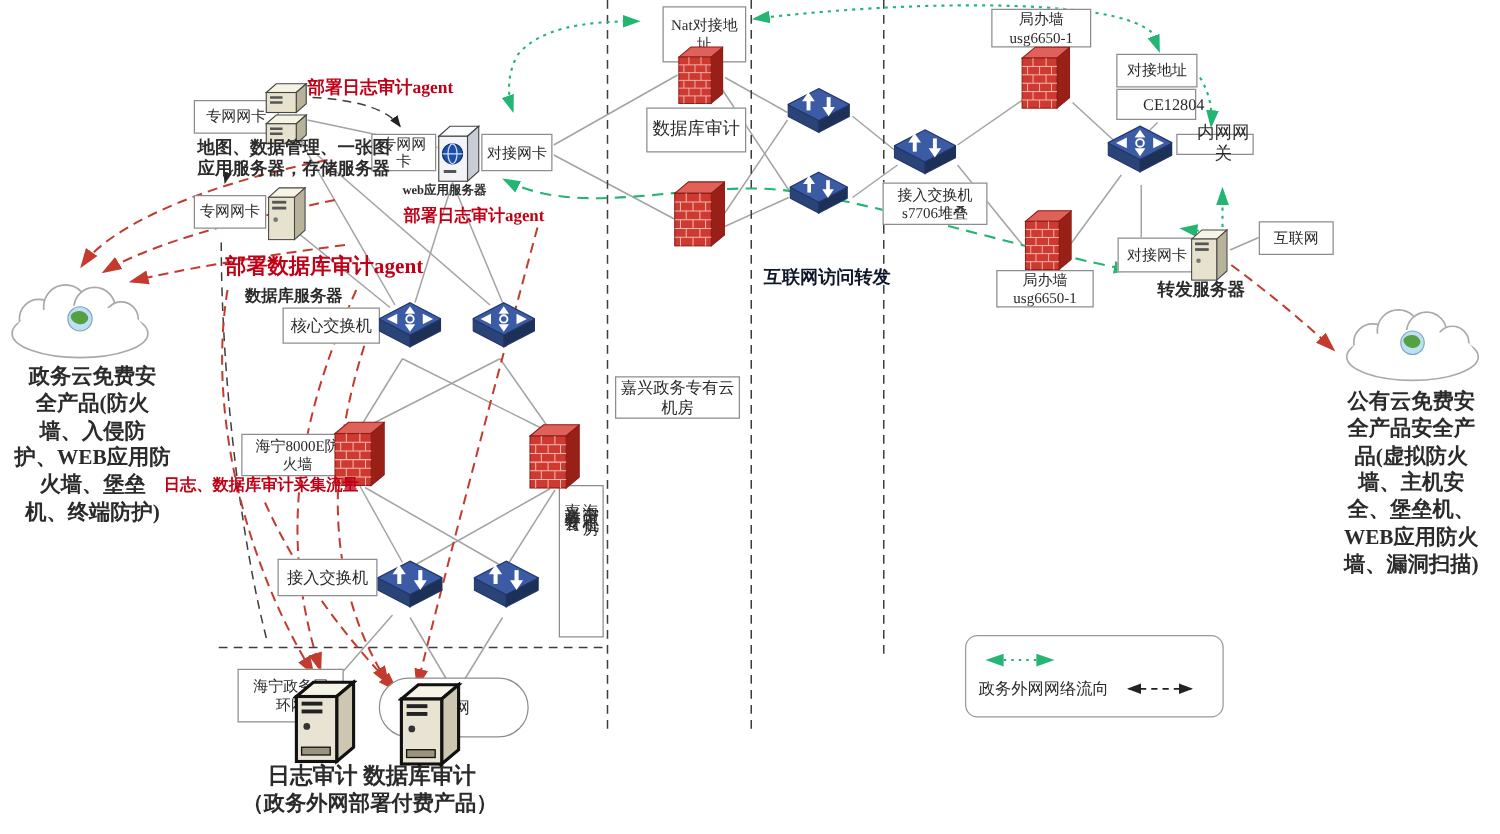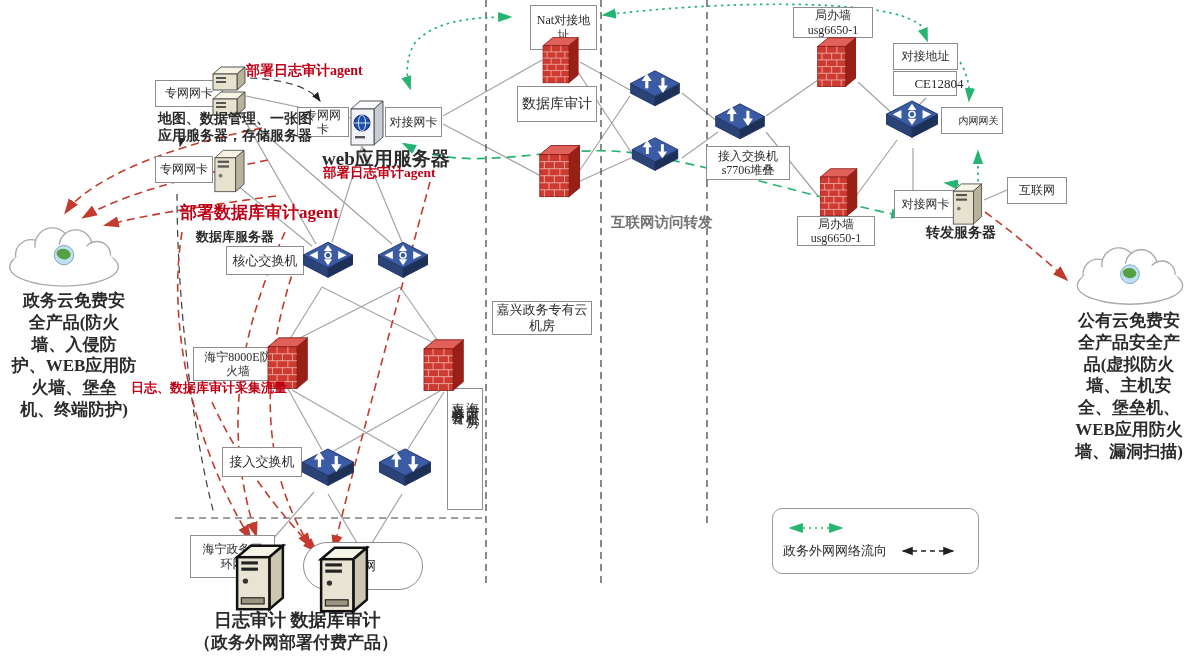--- a/index.html
+++ b/index.html
@@ -5,21 +5,21 @@
   html,body{margin:0;padding:0;background:#fff;}
   #stage{position:relative;width:1200px;height:667px;background:#fff;overflow:hidden;
          font-family:"Liberation Serif","DejaVu Serif",serif;}
   #wires{position:absolute;left:0;top:0;z-index:1;}
   .node{position:absolute;box-sizing:border-box;color:#2b2b2b;z-index:4;}
   .box{border:1.4px solid #8d8d8d;background:#fff;display:flex;align-items:center;justify-content:center;
        text-align:center;white-space:pre-line;font-size:12px;line-height:1.2;padding:1px 2px;z-index:2;}
   .rounded{border-radius:26px;}
   .plain{white-space:pre-line;line-height:1.22;font-weight:bold;}
   .red{color:#c00016;font-weight:bold;}
-  .green{color:#737373;font-weight:bold;}
+  .green{color:#0f172a;font-weight:bold;}
   .bold{font-weight:bold;}
   .center{text-align:center;}
   .icon{position:absolute;z-index:3;}
   .icon svg{display:block;width:100%;height:100%;}
   .vertbox{border:1.4px solid #8d8d8d;background:#fff;display:flex;flex-direction:row;justify-content:center;
            gap:1px;padding:3px 1px;z-index:2;}
   .vcol{writing-mode:vertical-rl;text-orientation:upright;font-size:13px;letter-spacing:2px;line-height:1.05;}
   .legend{border:1.6px solid #9a9a9a;border-radius:10px;background:#fff;display:flex;flex-direction:column;
           justify-content:space-evenly;padding:4px 10px;z-index:2;}
   .legend-row{display:flex;align-items:center;gap:8px;font-size:13px;}
@@ -239,21 +239,21 @@
 址</div>
   <div class="node box" style="left:517px;top:86px;width:80px;height:36px;font-size:14px;">数据库审计</div>
   <div class="node box" style="left:492px;top:301px;width:100px;height:34px;font-size:13px;">嘉兴政务专有云
 机房</div>
   <div class="node box" style="left:706px;top:146px;width:84px;height:34px;">接入交换机
 s7706堆叠</div>
   <div class="node box" style="left:793px;top:7px;width:80px;height:31px;">局办墙
 usg6650-1</div>
   <div class="node box" style="left:893px;top:43px;width:65px;height:27px;">对接地址</div>
   <div class="node box" style="left:893px;top:71px;width:64px;height:25px;font-size:13px;padding-left:30px;">CE12804</div>
-  <div class="node box" style="left:941px;top:107px;width:62px;height:27px;font-size:10px;padding-left:15px;">内网网关</div>
+  <div class="node box" style="left:941px;top:107px;width:62px;height:17px;font-size:14px;padding-left:15px;">内网网关</div>
   <div class="node box" style="left:797px;top:216px;width:78px;height:30px;">局办墙
 usg6650-1</div>
   <div class="node box" style="left:894px;top:190px;width:63px;height:28px;">对接网卡</div>
   <div class="node box" style="left:1007px;top:177px;width:60px;height:27px;">互联网</div>
 
   <div class="node vertbox" style="left:447px;top:388px;width:36px;height:122px;">
     <span class="vcol">嘉兴政务专有云</span>
     <span class="vcol">海宁分中心机房</span>
   </div>
 
@@ -366,21 +366,21 @@
       <svg viewBox="0 0 120 66">
         <use href="#sym-cloud"></use>
       </svg>
     </div>
 
   <div class="node plain red" style="left:246px;top:62px;font-size:14px;">部署日志审计agent</div>
   <div class="node plain bold" style="left:158px;top:110px;font-size:14px;">地图、数据管理、一张图
 应用服务器，存储服务器</div>
   <div class="node plain bold" style="left:196px;top:186px;font-size:13px;margin-top:43px;">数据库服务器</div>
   <div class="node plain red" style="left:180px;top:203px;font-size:17px;">部署数据库审计agent</div>
-  <div class="node plain bold" style="left:322px;top:147px;font-size:19px;">web应用服务器</div>
+  <div class="node plain bold" style="left:322px;top:147px;font-size:10px;">web应用服务器</div>
   <div class="node plain red" style="left:323px;top:165px;font-size:13.5px;">部署日志审计agent</div>
   <div class="node plain center cloudtext" style="left:0px;top:290px;width:148px;">政务云免费安
 全产品(防火
 墙、入侵防
 护、WEB应用防
 火墙、堡垒
 机、终端防护)</div>
   <div class="node plain red" style="left:131px;top:380px;font-size:13px;">日志、数据库审计采集流量</div>
   <div class="node plain green" style="left:611px;top:214px;font-size:14.5px;">互联网访问转发</div>
   <div class="node plain" style="left:214px;top:610px;font-size:18px;">日志审计 数据库审计</div>

